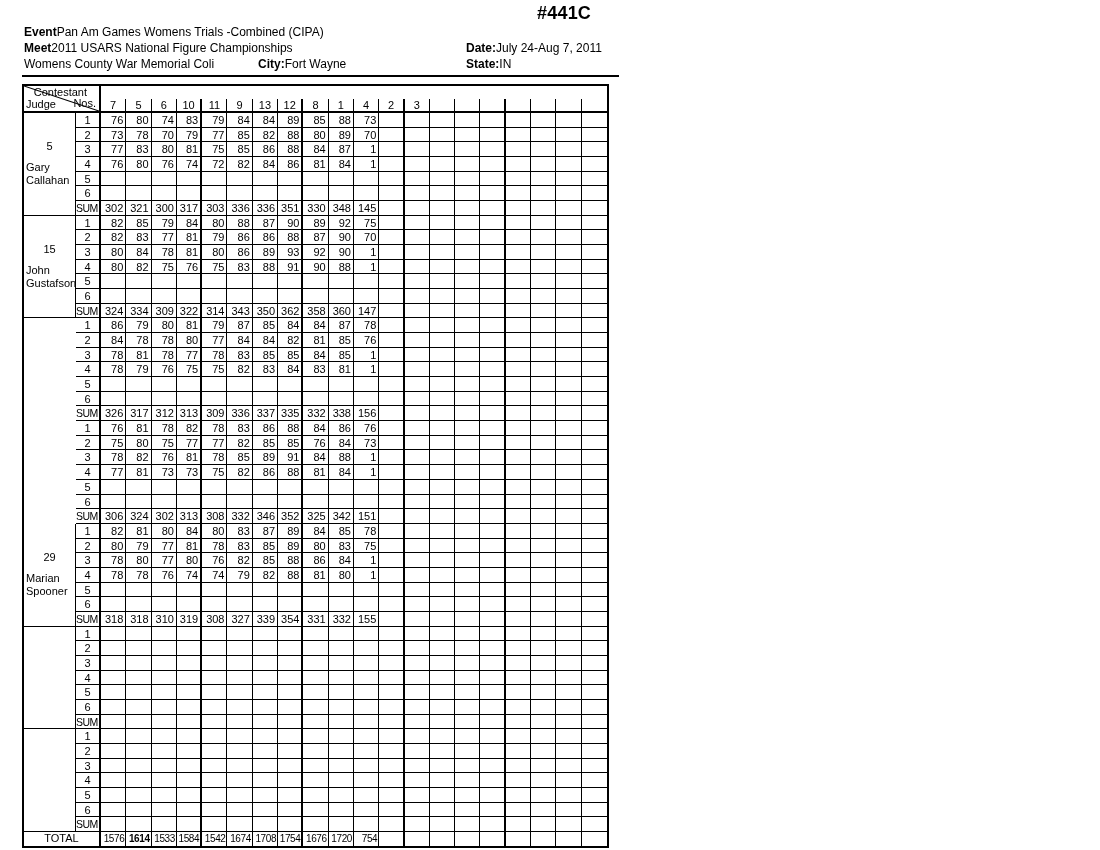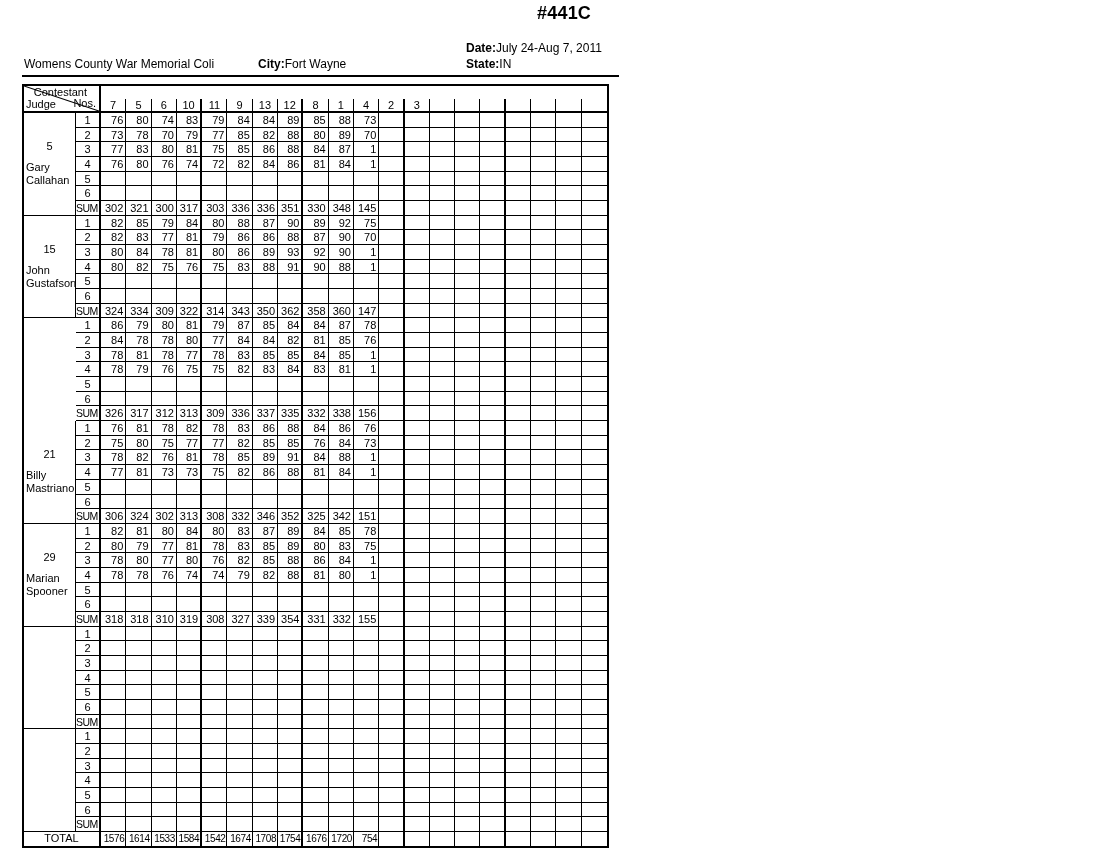--- a/index.html
+++ b/index.html
@@ -46,21 +46,27 @@
   .corner .l2 { position:absolute; top:11px; right:3px; font-size:11px; line-height:12px; }
   .corner .l3 { position:absolute; bottom:1px; left:2px; font-size:11px; line-height:12px; }
 </style>
 </head>
 <body>
 
 <div class="page">
 
   <div class="abs title" style="left:537px; top:3px;">#441C</div>
 
+  <div class="abs meta" style="left:24px; top:25px;">
+    <span class="b">Event</span><span>Pan Am Games Womens Trials -Combined  (CIPA)</span>
+  </div>
 
+  <div class="abs meta" style="left:24px; top:41px;">
+    <span class="b">Meet</span><span>2011 USARS National Figure Championships</span>
+  </div>
   <div class="abs meta" style="left:466px; top:41px;">
     <span class="b">Date:</span><span>July 24-Aug 7, 2011</span>
   </div>
 
   <div class="abs meta" style="left:24px; top:57px;">Womens County War Memorial Coli</div>
   <div class="abs meta" style="left:258px; top:57px;">
     <span class="b">City:</span><span>Fort Wayne</span>
   </div>
   <div class="abs meta" style="left:466px; top:57px;">
     <span class="b">State:</span><span>IN</span>
@@ -541,25 +547,20 @@
       <div class="c val " style="grid-area: 23 / 13;">156</div>
       <div class="c val thick-r" style="grid-area: 23 / 14;"></div>
       <div class="c val " style="grid-area: 23 / 15;"></div>
       <div class="c val " style="grid-area: 23 / 16;"></div>
       <div class="c val " style="grid-area: 23 / 17;"></div>
       <div class="c val thick-r" style="grid-area: 23 / 18;"></div>
       <div class="c val " style="grid-area: 23 / 19;"></div>
       <div class="c val " style="grid-area: 23 / 20;"></div>
       <div class="c val " style="grid-area: 23 / 21;"></div>
       <div class="c val no-r" style="grid-area: 23 / 22;"></div>
-      <div class="c judge" style="grid-area: 24 / 1 / span 7;">
-        <div class="jnum">21</div>
-        <div class="jname">Billy</div>
-        <div class="jname">Mastriano</div>
-      </div>
       <div class="c lbl thick-r" style="grid-area: 24 / 2;">1</div>
       <div class="c val " style="grid-area: 24 / 3;">76</div>
       <div class="c val " style="grid-area: 24 / 4;">81</div>
       <div class="c val " style="grid-area: 24 / 5;">78</div>
       <div class="c val thick-r" style="grid-area: 24 / 6;">82</div>
       <div class="c val " style="grid-area: 24 / 7;">78</div>
       <div class="c val " style="grid-area: 24 / 8;">83</div>
       <div class="c val " style="grid-area: 24 / 9;">86</div>
       <div class="c val thick-r" style="grid-area: 24 / 10;">88</div>
       <div class="c val " style="grid-area: 24 / 11;">84</div>
@@ -1151,21 +1152,21 @@
       <div class="c val " style="grid-area: 51 / 15;"></div>
       <div class="c val " style="grid-area: 51 / 16;"></div>
       <div class="c val " style="grid-area: 51 / 17;"></div>
       <div class="c val thick-r" style="grid-area: 51 / 18;"></div>
       <div class="c val " style="grid-area: 51 / 19;"></div>
       <div class="c val " style="grid-area: 51 / 20;"></div>
       <div class="c val " style="grid-area: 51 / 21;"></div>
       <div class="c val no-r" style="grid-area: 51 / 22;"></div>
       <div class="c total-lbl thick-r no-b" style="grid-area: 52 / 1 / auto / 3;">TOTAL</div>
       <div class="c val total no-b " style="grid-area: 52 / 3;">1576</div>
-      <div class="c val total no-b " style="grid-area: 52 / 4;">1614</div>
+      <div class="c val total no-b " style="grid-area: 52 / 4; font-weight: bold;">1614</div>
       <div class="c val total no-b " style="grid-area: 52 / 5;">1533</div>
       <div class="c val total no-b thick-r" style="grid-area: 52 / 6;">1584</div>
       <div class="c val total no-b " style="grid-area: 52 / 7;">1542</div>
       <div class="c val total no-b " style="grid-area: 52 / 8;">1674</div>
       <div class="c val total no-b " style="grid-area: 52 / 9;">1708</div>
       <div class="c val total no-b thick-r" style="grid-area: 52 / 10;">1754</div>
       <div class="c val total no-b " style="grid-area: 52 / 11;">1676</div>
       <div class="c val total no-b " style="grid-area: 52 / 12;">1720</div>
       <div class="c val total no-b " style="grid-area: 52 / 13;">754</div>
       <div class="c val total no-b thick-r" style="grid-area: 52 / 14;"></div>

